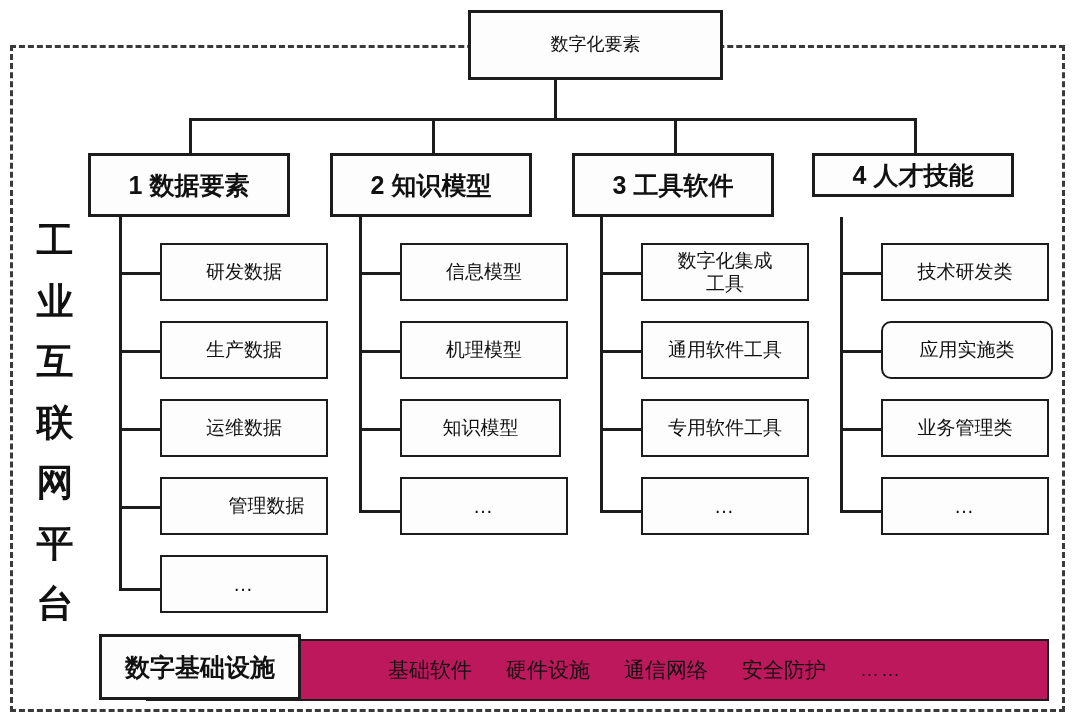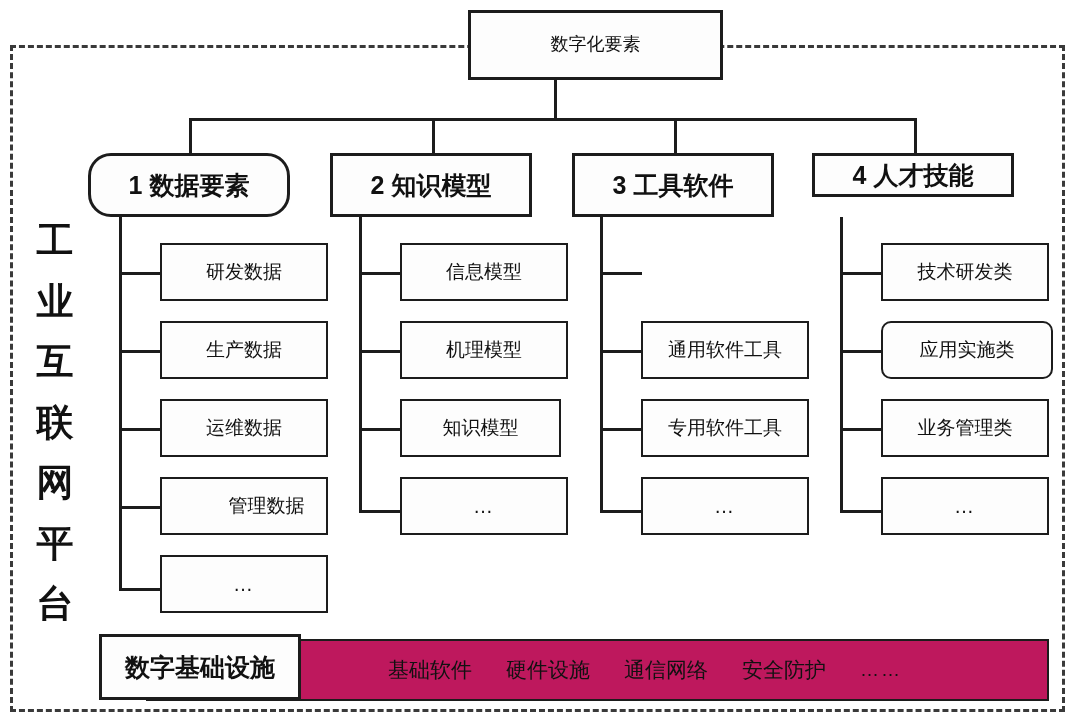--- a/index.html
+++ b/index.html
@@ -143,21 +143,21 @@
 
   <div class="ln v" style="left:554px; top:80px; height:39px;"></div>
 
   <div class="ln h" style="left:189px; top:118px; width:727px;"></div>
 
   <div class="ln v" style="left:189px; top:118px; height:35px;"></div>
   <div class="ln v" style="left:432px; top:118px; height:35px;"></div>
   <div class="ln v" style="left:674px; top:118px; height:35px;"></div>
   <div class="ln v" style="left:914px; top:118px; height:35px;"></div>
 
-  <div class="box cat" style="left:88px; top:153px; width:202px; height:64px;border-radius:23px;">1 数据要素</div>
+  <div class="box cat" style="left:88px; top:153px; width:202px; height:64px;">1 数据要素</div>
   <div class="box cat" style="left:330px; top:153px; width:202px; height:64px;">2 知识模型</div>
   <div class="box cat" style="left:572px; top:153px; width:202px; height:64px;">3 工具软件</div>
   <div class="box cat" style="left:812px; top:153px; width:202px; height:44px;">4 人才技能</div>
 
   <div class="ln v" style="left:119px; top:217px; height:374px;"></div>
   <div class="ln h" style="left:119px; top:272px; width:42px;"></div>
   <div class="ln h" style="left:119px; top:350px; width:42px;"></div>
   <div class="ln h" style="left:119px; top:428px; width:42px;"></div>
   <div class="ln h" style="left:119px; top:506px; width:42px;"></div>
   <div class="ln h" style="left:119px; top:588px; width:42px;"></div>
@@ -178,20 +178,22 @@
   <div class="box leaf" style="left:400px; top:321px; width:168px; height:58px;">机理模型</div>
   <div class="box leaf" style="left:400px; top:399px; width:161px; height:58px;">知识模型</div>
   <div class="box leaf ellipsis" style="left:400px; top:477px; width:168px; height:58px;">…</div>
 
   <div class="ln v" style="left:600px; top:217px; height:296px;"></div>
   <div class="ln h" style="left:600px; top:272px; width:42px;"></div>
   <div class="ln h" style="left:600px; top:350px; width:42px;"></div>
   <div class="ln h" style="left:600px; top:428px; width:42px;"></div>
   <div class="ln h" style="left:600px; top:510px; width:42px;"></div>
 
+  <div class="box leaf" style="left:641px; top:243px; width:168px; height:58px; white-space:pre-line;">数字化集成
+工具</div>
   <div class="box leaf" style="left:641px; top:321px; width:168px; height:58px;">通用软件工具</div>
   <div class="box leaf" style="left:641px; top:399px; width:168px; height:58px;">专用软件工具</div>
   <div class="box leaf ellipsis" style="left:641px; top:477px; width:168px; height:58px;">…</div>
 
   <div class="ln v" style="left:840px; top:217px; height:296px;"></div>
   <div class="ln h" style="left:840px; top:272px; width:42px;"></div>
   <div class="ln h" style="left:840px; top:350px; width:42px;"></div>
   <div class="ln h" style="left:840px; top:428px; width:42px;"></div>
   <div class="ln h" style="left:840px; top:510px; width:42px;"></div>
 

